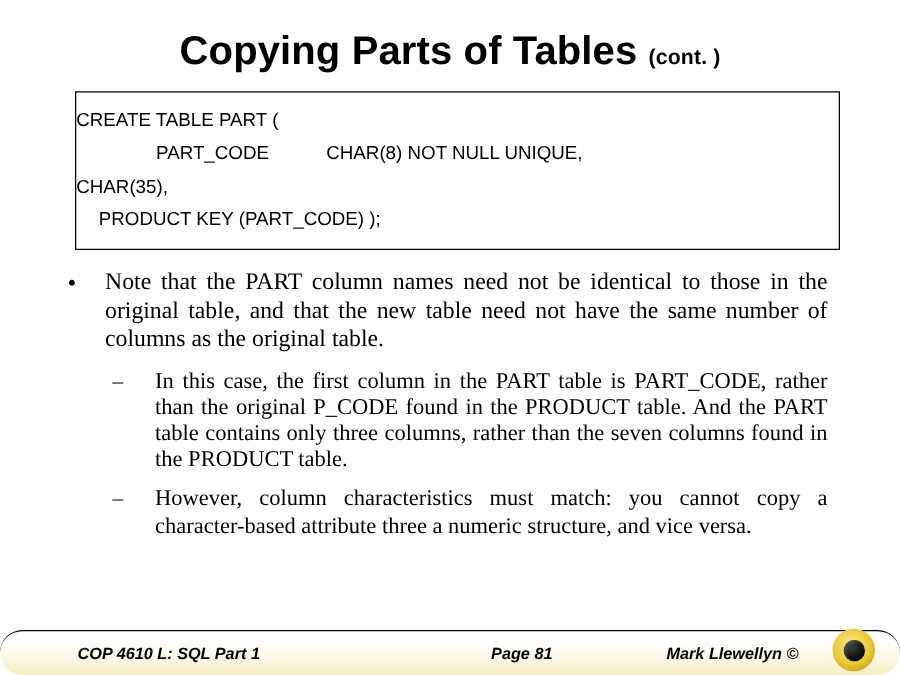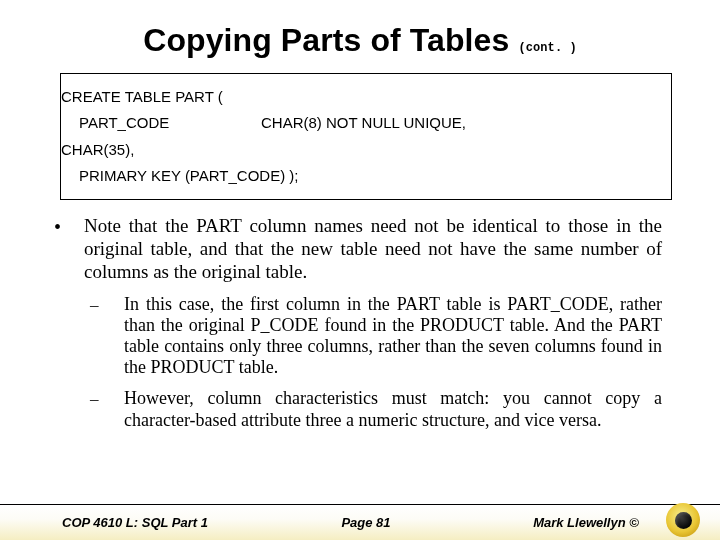--- a/index.html
+++ b/index.html
@@ -20,39 +20,40 @@
   }
   .title {
     font-family: Arial, Helvetica, sans-serif;
     font-size: 32px;
     text-align: center;
     margin-top: 4px;
     margin-bottom: 14px;
     letter-spacing: 0.1px;
   }
   .title .cont {
-    font-family: Liberation Mono, monospace;
-    font-size: 12px;
+    font-family: Liberation Sans, sans-serif;
+    font-size: 17px;
     text-align: center;
   }
   .sql-box {
     border: 1.5px solid #000;
     margin: 0 18px 14px 30px;
     padding: 10px 10px 10px 0;
     font-family: Arial, Helvetica, sans-serif;
     font-size: 15px;
     line-height: 1.75;
   }
   .sql-box .row {
     display: flex;
   }
   .sql-box .col-a {
     padding-left: 18px;
     width: 200px;
     flex: 0 0 200px;
+    text-align: center;
   }
   .sql-box .col-b {
     flex: 1;
   }
   .sql-box .full {
     padding-left: 18px;
   }
 
   .bullets {
     margin: 0 28px 0 20px;
@@ -101,23 +102,24 @@
     height: 36px;
     border-top: 1.5px solid #000;
     background: linear-gradient(#fff 0%, #fdfcf6 40%, #f5eec2 100%);
     display: flex;
     align-items: center;
     font-family: Arial, Helvetica, sans-serif;
     font-size: 13px;
     font-weight: bold;
     font-style: italic;
     padding: 0 20px;
+    border-radius: 18px;
   }
   .footer .left { flex: 1.2; text-align: left; padding-left: 42px;}
-  .footer .mid  { flex: 0.8; text-align: center; }
+  .footer .mid  { flex: 0.8; text-align: right; }
   .footer .right{ flex: 1.2; text-align: center; padding-left: 30px;}
   .footer .logo {
     position: absolute;
     right: 20px;
     bottom: 3px;
     width: 34px;
     height: 34px;
   }
   .footer .logo .outer {
     width: 34px; height: 34px; border-radius: 50%;
@@ -142,21 +144,21 @@
 
   <div class="sql-box">
     <div>CREATE TABLE PART (</div>
     <div class="row">
       <div class="col-a">PART_CODE</div>
       <div class="col-b">CHAR(8) NOT NULL   UNIQUE,</div>
     </div>
     <div class="row">
       <div class="col-b">CHAR(35),</div>
     </div>
-    <div class="full">PRIMARY KEY (PART_CODE) );</div>
+    <div class="full">PRODUCT KEY (PART_CODE) );</div>
   </div>
 
   <div class="bullets">
     <div class="bullet-row">
       <div class="marker">•</div>
       <div class="txt">Note that the PART column names need not be identical to those in the original table, and that the new table need not have the same number of columns as the original table.</div>
     </div>
     <div class="sub-row">
       <div class="marker">–</div>
       <div class="txt">In this case, the first column in the PART table is PART_CODE, rather than the original P_CODE found in the PRODUCT table.  And the PART table contains only three columns, rather than the seven columns found in the PRODUCT table.</div>

